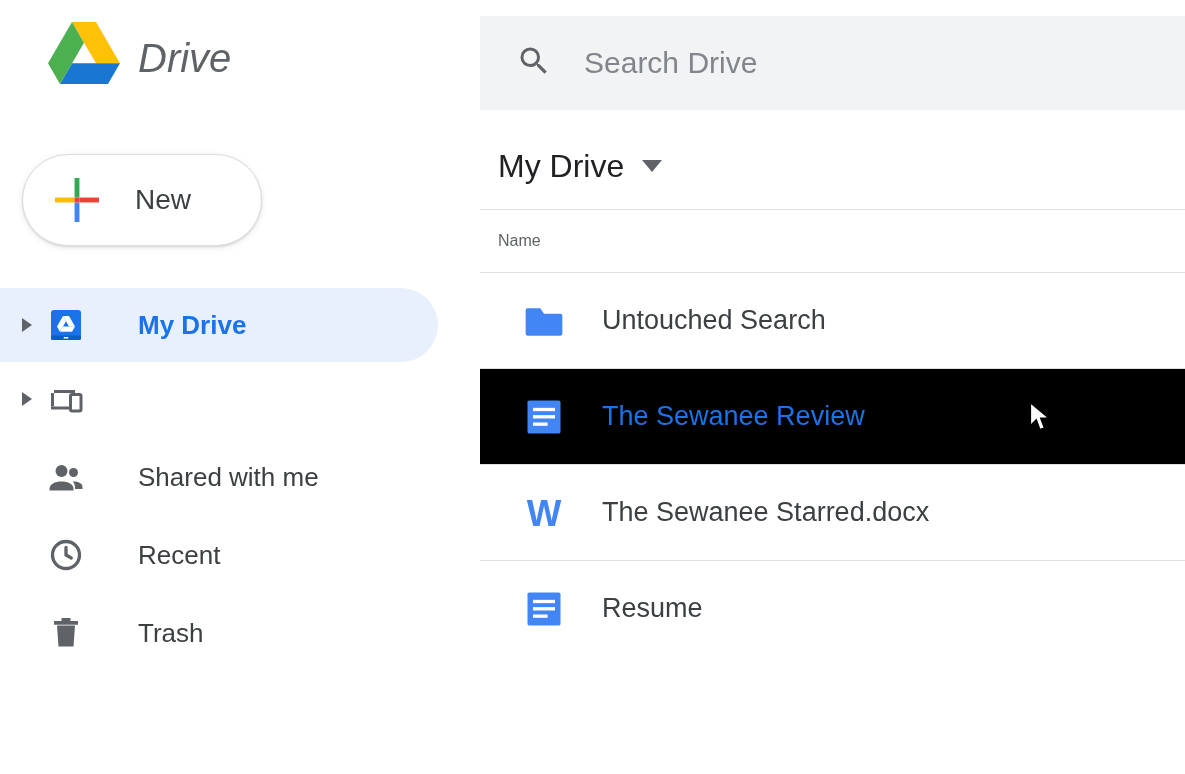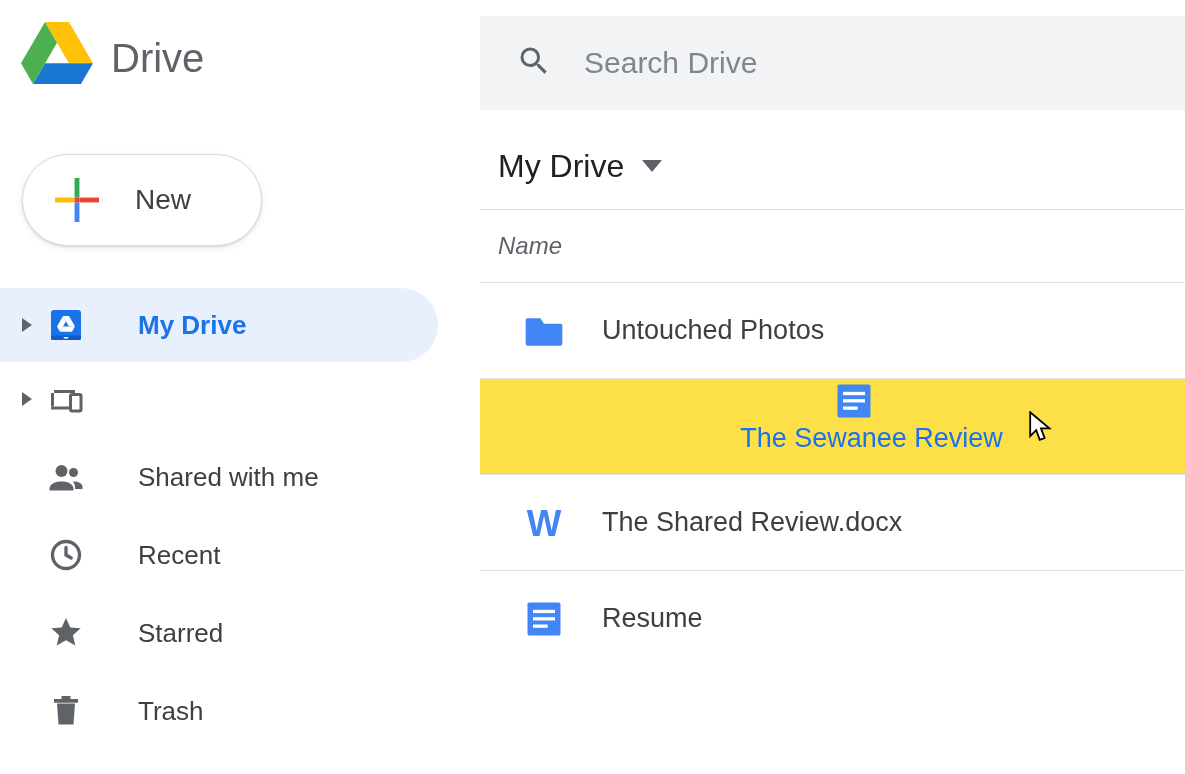--- a/index.html
+++ b/index.html
@@ -19,22 +19,23 @@
   
   .sidebar {
     width: 480px;
     flex-shrink: 0;
     padding-top: 22px;
   }
   .logo-row {
     display: flex;
     align-items: center;
     gap: 18px;
-    padding-left: 21px;
+    padding-left: 48px;
     margin-bottom: 60px;
+    font-style: italic;
   }
   .logo-icon { width: 72px; height: 72px; }
   .logo-text {
     font-size: 40px;
     color: #5f6368;
     font-weight: 400;
   }
   .new-btn {
     margin-left: 22px;
     width: 240px;
@@ -118,38 +119,36 @@
     align-items: center;
     gap: 18px;
     padding: 38px 0 24px 18px;
     cursor: pointer;
   }
   .breadcrumb-label { font-size: 32px; color: #202124; }
   .breadcrumb svg { width: 20px; height: 12px; fill: #5f6368; }
   .divider { border: none; border-top: 1px solid #e0e0e0; }
   .col-header {
     padding: 22px 0 22px 18px;
-    font-size: 24px;
+    font-size: 16px;
     color: #5f6368;
     font-weight: 500;
-    font-style: italic;
   }
   .file-list { list-style: none; }
   .file-row {
     display: flex;
     align-items: center;
     height: 96px;
     padding-left: 42px;
     border-top: 1px solid #e0e0e0;
     cursor: pointer;
     position: relative;
   }
   .file-row.selected {
-    background: #fde047;
-    flex-direction: column;
+    background: #000000;
   }
   .file-row.selected .file-name { color: #1a73e8; font-weight: 500; }
   .file-icon {
     width: 44px;
     height: 44px;
     display: flex;
     align-items: center;
     justify-content: center;
   }
   .file-name {
@@ -248,29 +247,20 @@
               <circle cx="12" cy="12" r="9"></circle>
               <path d="M12 7v5l3.5 2" stroke-linecap="round"></path>
             </svg>
           </span>
           <span class="nav-label">Recent</span>
         </li>
         <li class="nav-item spaced">
           <span class="nav-expand"></span>
           <span class="nav-icon">
             <svg viewBox="0 0 24 24" fill="#5f6368">
-              <path d="M12 2l2.9 6.3 6.9.6-5.2 4.6 1.6 6.8L12 16.9l-6.2 3.4 1.6-6.8L2.2 8.9l6.9-.6z"></path>
-            </svg>
-          </span>
-          <span class="nav-label">Starred</span>
-        </li>
-        <li class="nav-item spaced">
-          <span class="nav-expand"></span>
-          <span class="nav-icon">
-            <svg viewBox="0 0 24 24" fill="#5f6368">
               <path d="M6 7h12l-1 14H7z"></path>
               <path d="M4 4h16v2.5H4z"></path>
               <path d="M9 2h6v2H9z"></path>
             </svg>
           </span>
           <span class="nav-label">Trash</span>
         </li>
       </ul>
   </aside>
 
@@ -296,21 +286,21 @@
 
     <div class="col-header">Name</div>
 
     <ul class="file-list" id="file-list">
         <li class="file-row">
           <span class="file-icon">
             <svg viewBox="0 0 24 24" fill="#4285f4">
               <path d="M3 5h7l2 3h9a1 1 0 011 1v10a1 1 0 01-1 1H3a1 1 0 01-1-1V6a1 1 0 011-1z"></path>
             </svg>
           </span>
-          <span class="file-name">Untouched Photos</span>
+          <span class="file-name">Untouched Search</span>
         </li>
         <li class="file-row selected">
           <span class="file-icon">
             <svg viewBox="0 0 24 24">
               <rect x="3" y="3" width="18" height="18" rx="1" fill="#4285f4"></rect>
               <rect x="6" y="7" width="12" height="1.8" fill="#fff"></rect>
               <rect x="6" y="11" width="12" height="1.8" fill="#fff"></rect>
               <rect x="6" y="15" width="8" height="1.8" fill="#fff"></rect>
             </svg>
           </span>
@@ -318,21 +308,21 @@
           <span class="cursor-icon"><svg viewBox="0 0 20 26">
               <path d="M1 1l0 20 5-5 3 8 4-1.5-3-8 7 0z" fill="#fff" stroke="#000" stroke-width="1.5"></path>
             </svg></span>
         </li>
         <li class="file-row">
           <span class="file-icon">
             <svg viewBox="0 0 24 24">
               <text x="12" y="19" text-anchor="middle" font-family="Arial" font-weight="700" font-size="20" fill="#4285f4">W</text>
             </svg>
           </span>
-          <span class="file-name">The Shared Review.docx</span>
+          <span class="file-name">The Sewanee Starred.docx</span>
         </li>
         <li class="file-row">
           <span class="file-icon">
             <svg viewBox="0 0 24 24">
               <rect x="3" y="3" width="18" height="18" rx="1" fill="#4285f4"></rect>
               <rect x="6" y="7" width="12" height="1.8" fill="#fff"></rect>
               <rect x="6" y="11" width="12" height="1.8" fill="#fff"></rect>
               <rect x="6" y="15" width="8" height="1.8" fill="#fff"></rect>
             </svg>
           </span>

